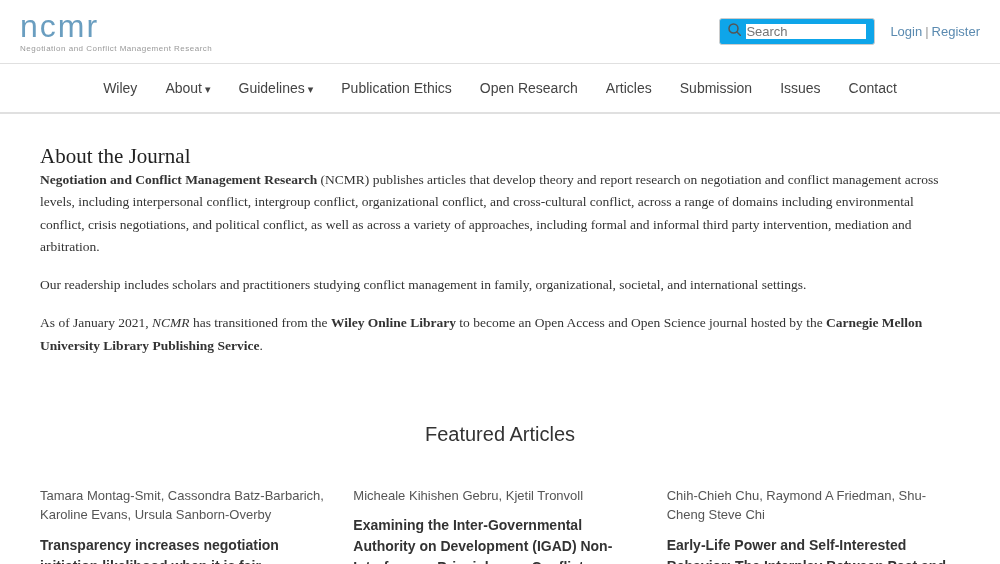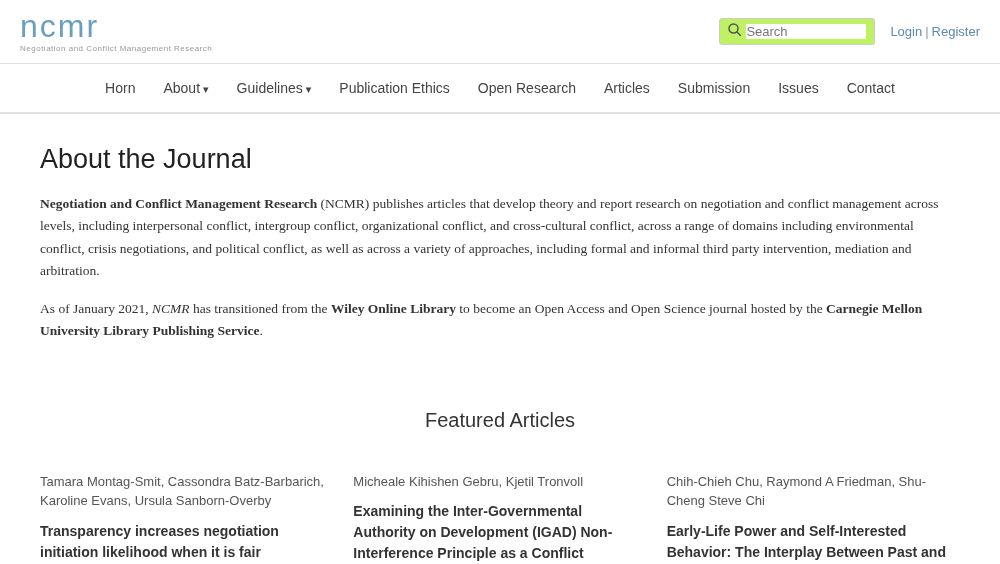--- a/index.html
+++ b/index.html
@@ -37,21 +37,21 @@
       display: flex;
       align-items: center;
       gap: 15px;
     }
     .search-container {
       display: flex;
       align-items: center;
       border: 1px solid #ccc;
       border-radius: 3px;
       padding: 4px 8px;
-      background: #bef264;
+      background: #0ea5e9;
     }
     .search-icon-wrap {
       color: #555;
       margin-right: 5px;
       font-size: 13px;
     }
     .search-input {
       border: none;
       outline: none;
       font-size: 13px;
@@ -95,25 +95,24 @@
       font-size: 11px;
     }
 
     
     .main-content {
       max-width: 960px;
       margin: 0 auto;
       padding: 30px 20px 20px 20px;
     }
     .about-title {
-      font-size: 27px;
+      font-size: 21px;
       font-weight: normal;
-      margin-bottom: 18px;
       color: #222;
-      font-family: Liberation Sans, sans-serif;
+      font-family: Liberation Serif, serif;
     }
     .about-body p {
       margin-bottom: 16px;
       line-height: 1.65;
       font-size: 13.5px;
       color: #333;
     }
     .about-body strong {
       font-weight: bold;
     }
@@ -180,21 +179,21 @@
     </div>
     <div class="auth-links">
       <a href="#">Login</a><span class="auth-sep">|</span><a href="#">Register</a>
     </div>
   </div>
 </header>
 
 <nav class="nav">
   <ul class="nav-list">
     <li>
-      <a href="#">Horn</a>
+      <a href="#">Wiley</a>
     </li>
     <li class="has-dropdown">
       <a href="#">About</a>
     </li>
     <li class="has-dropdown">
       <a href="#">Guidelines</a>
     </li>
     <li>
       <a href="#">Publication Ethics</a>
     </li>
@@ -216,20 +215,21 @@
   </ul>
 </nav>
 
 <main>
   <div class="main-content">
     <h1 class="about-title">About the Journal</h1>
     <div class="about-body">
       <p>
         <strong>Negotiation and Conflict Management Research</strong><span> (NCMR) publishes articles that develop theory and report research on negotiation and conflict management across levels, including interpersonal conflict, intergroup conflict, organizational conflict, and cross-cultural conflict, across a range of domains including environmental conflict, crisis negotiations, and political conflict, as well as across a variety of approaches, including formal and informal third party intervention, mediation and arbitration.</span>
       </p>
+      <p>Our readership includes scholars and practitioners studying conflict management in family, organizational, societal, and international settings.</p>
       <p>
         <span>As of January 2021, </span><em>NCMR</em><span> has transitioned from the </span><a href="#">Wiley Online Library</a><span> to become an Open Access and Open Science journal hosted by the </span><a href="#">Carnegie Mellon University Library Publishing Service</a><span>.</span>
       </p>
     </div>
   </div>
 
   <div class="featured-section">
     <h2 class="featured-title">Featured Articles</h2>
     <div class="articles-grid">
       <div class="article-card">

